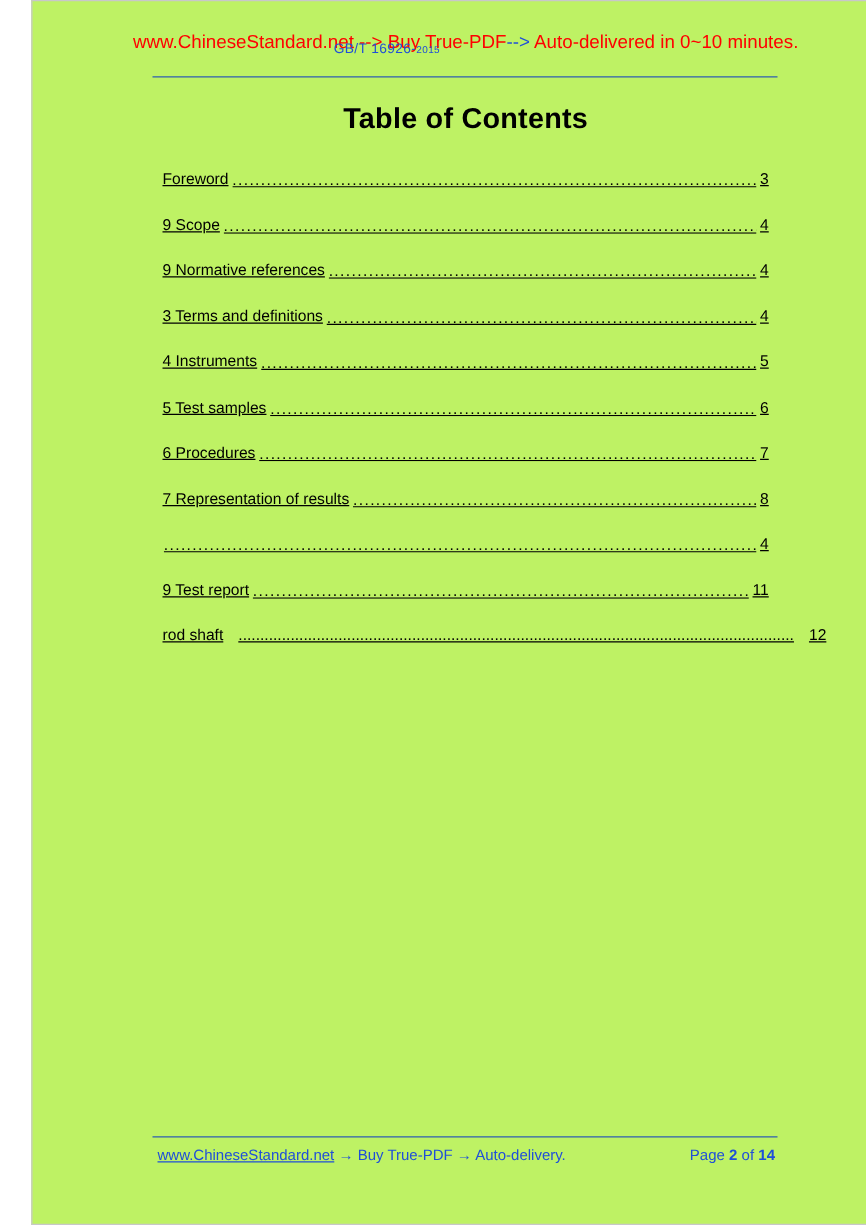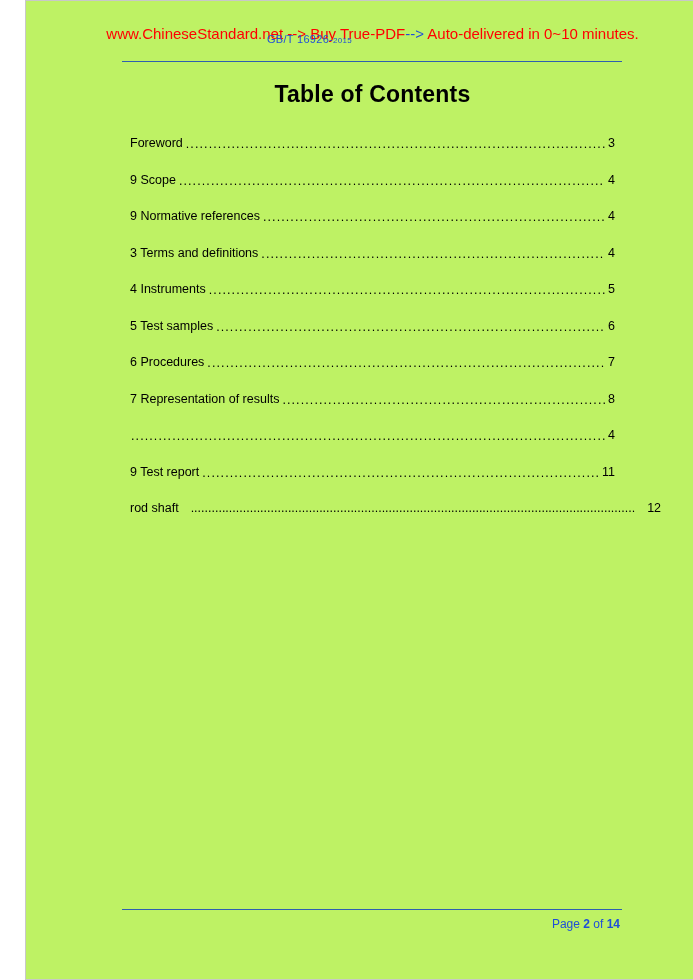--- a/index.html
+++ b/index.html
@@ -81,20 +81,21 @@
     font-weight: bold;
     letter-spacing: 0.2px;
   }
 
   
   .toc {
     position: absolute;
     left: 104px;
     top: 135px;
     width: 485px;
+    text-decoration: underline;
   }
   .toc-entry {
     display: flex;
     align-items: flex-end;
     font-size: 12.5px;
     line-height: 15px;
     margin-bottom: 21.5px;
     white-space: nowrap;
   }
   .toc-entry .label {
@@ -253,20 +254,27 @@
     <div class="wrap-second">
       <span class="label">rod shaft</span>
       <span class="leader">................................................................................................................................</span>
       <span class="pageno">12</span>
     </div>
 
   </div>
 
   <div class="footer-rule"></div>
   <div class="footer">
+    <div class="footer-left">
+      <span class="uline">www.ChineseStandard.net</span>
+      <span>→</span>
+      <span>Buy True-PDF</span>
+      <span>→</span>
+      <span>Auto-delivery.</span>
+    </div>
     <div class="footer-right">
       <span>Page</span>
       <b>2</b>
       <span>of</span>
       <b>14</b>
     </div>
   </div>
 
 </div>
 

